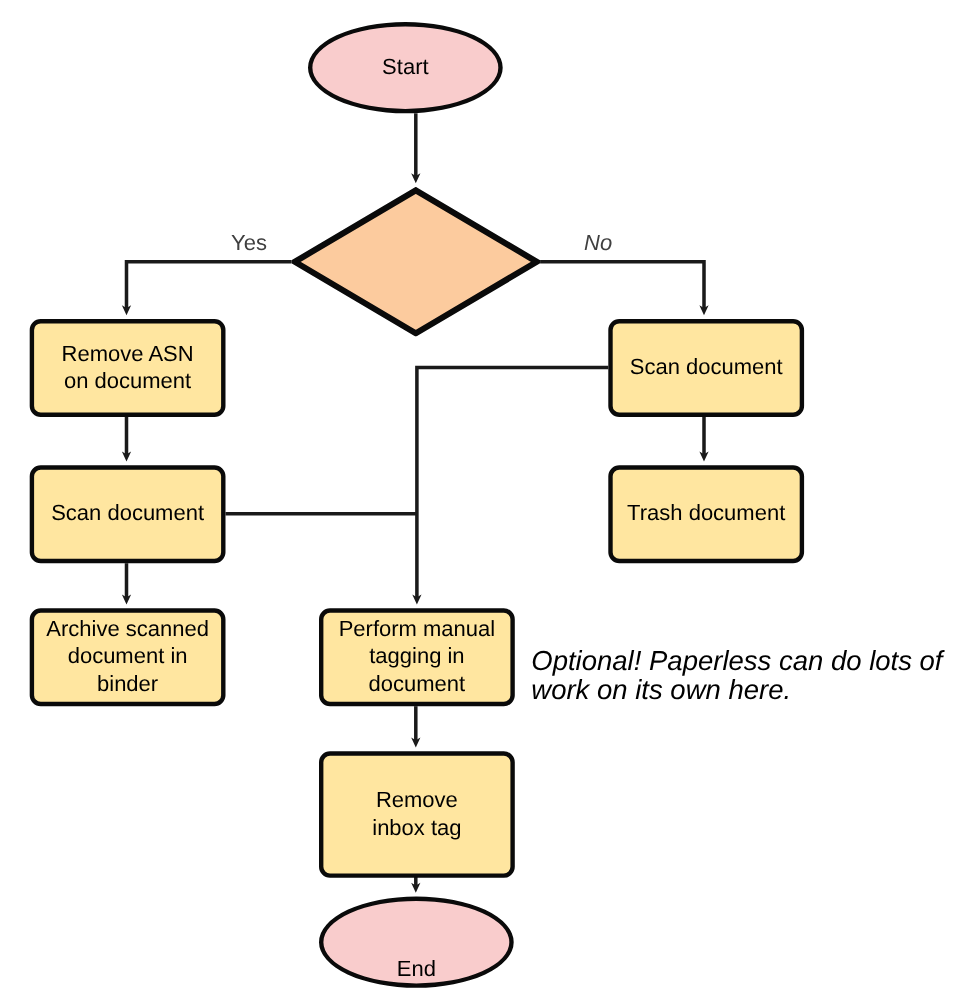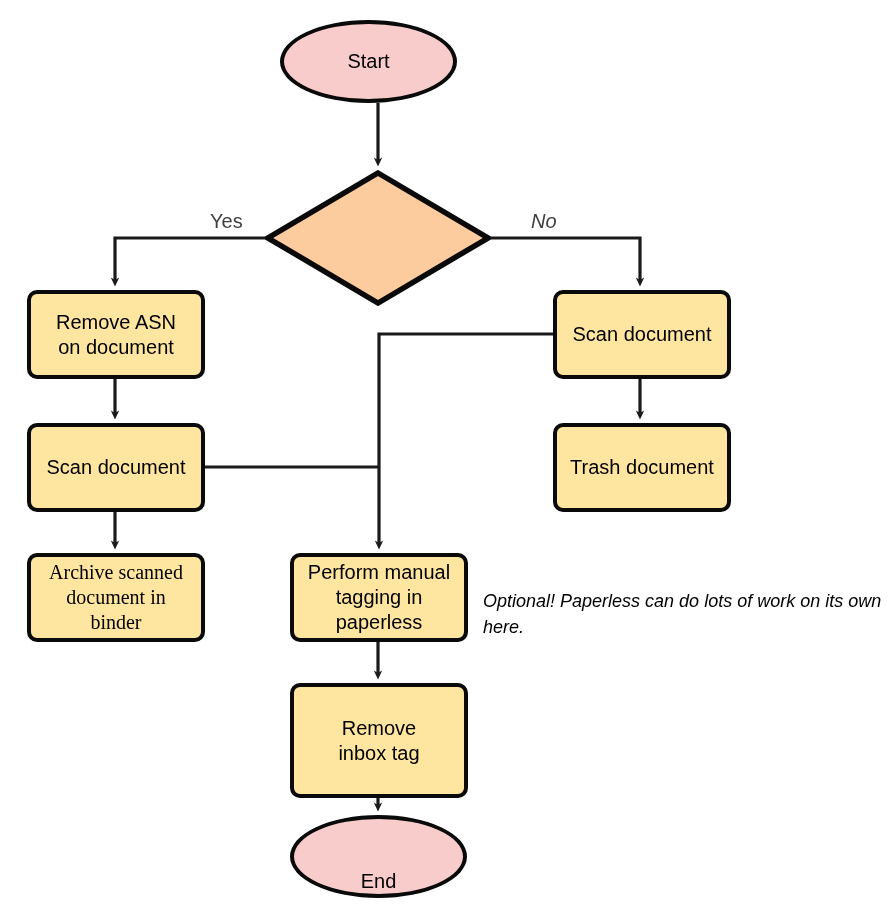--- a/index.html
+++ b/index.html
@@ -72,21 +72,21 @@
   .edge-label {
     position: absolute;
     font-size: 20px;
     line-height: 22px;
     color: #404040;
     z-index: 4;
     white-space: nowrap;
   }
   .annotation {
     position: absolute;
-    font-size: 18px;
+    font-size: 25px;
     line-height: 26px;
     font-style: italic;
     color: #000000;
     z-index: 4;
   }
 </style>
 </head>
 <body>
 
 <div id="canvas">
@@ -137,38 +137,38 @@
 
   <div class="node process" style="left:27px; top:290px; width:178px; height:89px;">
     <span class="label">Remove ASN
 on document</span>
   </div>
 
   <div class="node process" style="left:27px; top:423px; width:178px; height:89px;">
     <span class="label">Scan document</span>
   </div>
 
-  <div class="node process" style="left:27px; top:553px; width:178px; height:89px;font-family:Liberation Serif, serif;">
+  <div class="node process" style="left:27px; top:553px; width:178px; height:89px;">
     <span class="label">Archive scanned
 document in
 binder</span>
   </div>
 
   <div class="node process" style="left:553px; top:290px; width:178px; height:89px;">
     <span class="label">Scan document</span>
   </div>
 
   <div class="node process" style="left:553px; top:423px; width:178px; height:89px;">
     <span class="label">Trash document</span>
   </div>
 
   <div class="node process" style="left:290px; top:553px; width:178px; height:89px;">
     <span class="label">Perform manual
 tagging in
-paperless</span>
+document</span>
   </div>
 
   <div class="node process" style="left:290px; top:683px; width:178px; height:115px;">
     <span class="label">Remove
 inbox tag</span>
   </div>
 
   <div class="node terminal" style="left:290px; top:815px; width:177px; height:83px;align-items:flex-end;">
     <span class="label">End</span>
   </div>

